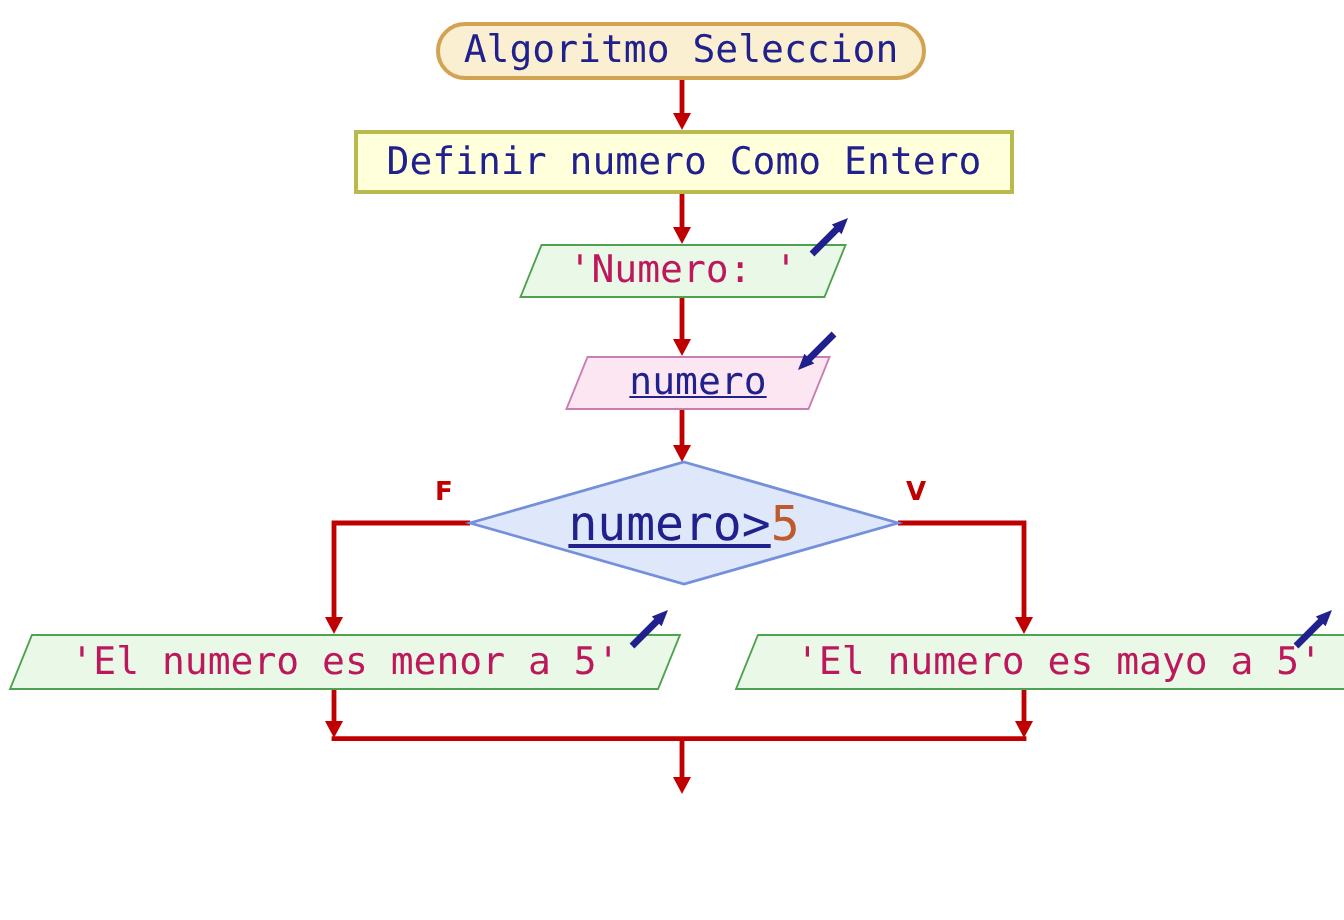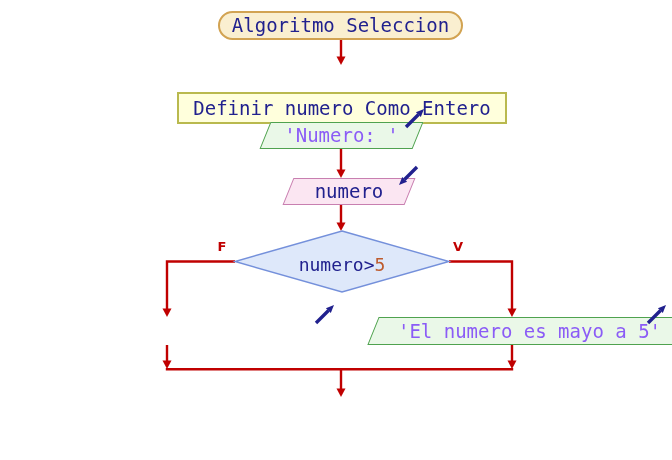--- a/index.html
+++ b/index.html
@@ -7,39 +7,39 @@
   body { font-family:"DejaVu Sans Mono","Liberation Mono",monospace; }
 
   .canvas { position:relative; width:672px; height:460px; background:#ffffff; overflow:hidden; }
 
   svg.connectors { position:absolute; left:0; top:0; width:672px; height:460px; }
 
   .node { position:absolute; display:flex; align-items:center; justify-content:center;
           font-size:19px; line-height:1; color:#21218E; white-space:nowrap;text-align:center; }
 
   .terminator { background:#FAEFD0; border:2px solid #D2A352; border-radius:16px; }
-  .process    { background:#FFFFDC; border:2px solid #B9B94E;margin-top:27px; }
+  .process    { background:#FFFFDC; border:2px solid #B9B94E; }
 
   .para       { background:transparent; }
   .para-bg    { position:absolute; inset:0; transform:skewX(-22deg); border:1px solid; }
   .out-bg     { background:#EAF8E8; border-color:#4FA24F; }
   .in-bg      { background:#FBE6F2; border-color:#C87FB0; }
   .para .lbl  { position:relative; z-index:1; }
 
-  .txt-green  { color:#8b5cf6; }
-  .txt-navy   { color:#21218E; }
+  .txt-green  { color:#be185d; }
+  .txt-navy   { color:#21218E;text-decoration:underline; }
   .txt-orange { color:#BE5B2D; }
 
   .branch-label { position:absolute; width:16px; height:14px; text-align:center;
                   font-family:"DejaVu Sans","Liberation Sans",sans-serif;
                   font-weight:bold; font-size:13px; line-height:14px; color:#C00000; }
 
   .decision-label { position:absolute; left:242px; top:248px; width:200px; height:27px;
-                    display:flex; align-items:flex-end; justify-content:center;
-                    font-size:18px; white-space:nowrap; }
+                    display:flex; align-items:flex-start; justify-content:center;
+                    font-size:24px; white-space:nowrap; }
 
   .io-icon { position:absolute; width:26px; height:26px; }
 </style>
 </head>
 <body>
 
 <div class="canvas">
 
   <svg class="connectors" viewBox="0 0 672 460" fill="none">
 
@@ -89,20 +89,24 @@
   </div>
 
   <div class="decision-label">
     <span class="txt-navy">numero&gt;</span>
       <span class="txt-orange">5</span>
   </div>
 
   <div class="branch-label" style="left:214px; top:240px;">F</div>
   <div class="branch-label" style="left:450px; top:240px;">V</div>
 
+  <div class="node para" style="left:10px; top:317px; width:325px; height:28px;">
+    <div class="para-bg out-bg"></div>
+    <span class="lbl txt-green">'El numero es menor a 5'</span>
+  </div>
 
   <div class="node para" style="left:373px; top:317px; width:313px; height:28px;">
     <div class="para-bg out-bg"></div>
     <span class="lbl txt-green">'El numero es mayo a 5'</span>
   </div>
 
 
   <svg class="io-icon" style="left:402px; top:105px;" viewBox="0 0 26 26">
     <path d="M4 22 L16.5 9.5" stroke="#21218E" stroke-width="3.4" fill="none"></path>
     <polygon points="22,4 18.8,12.1 13.9,7.2" fill="#21218E"></polygon>

